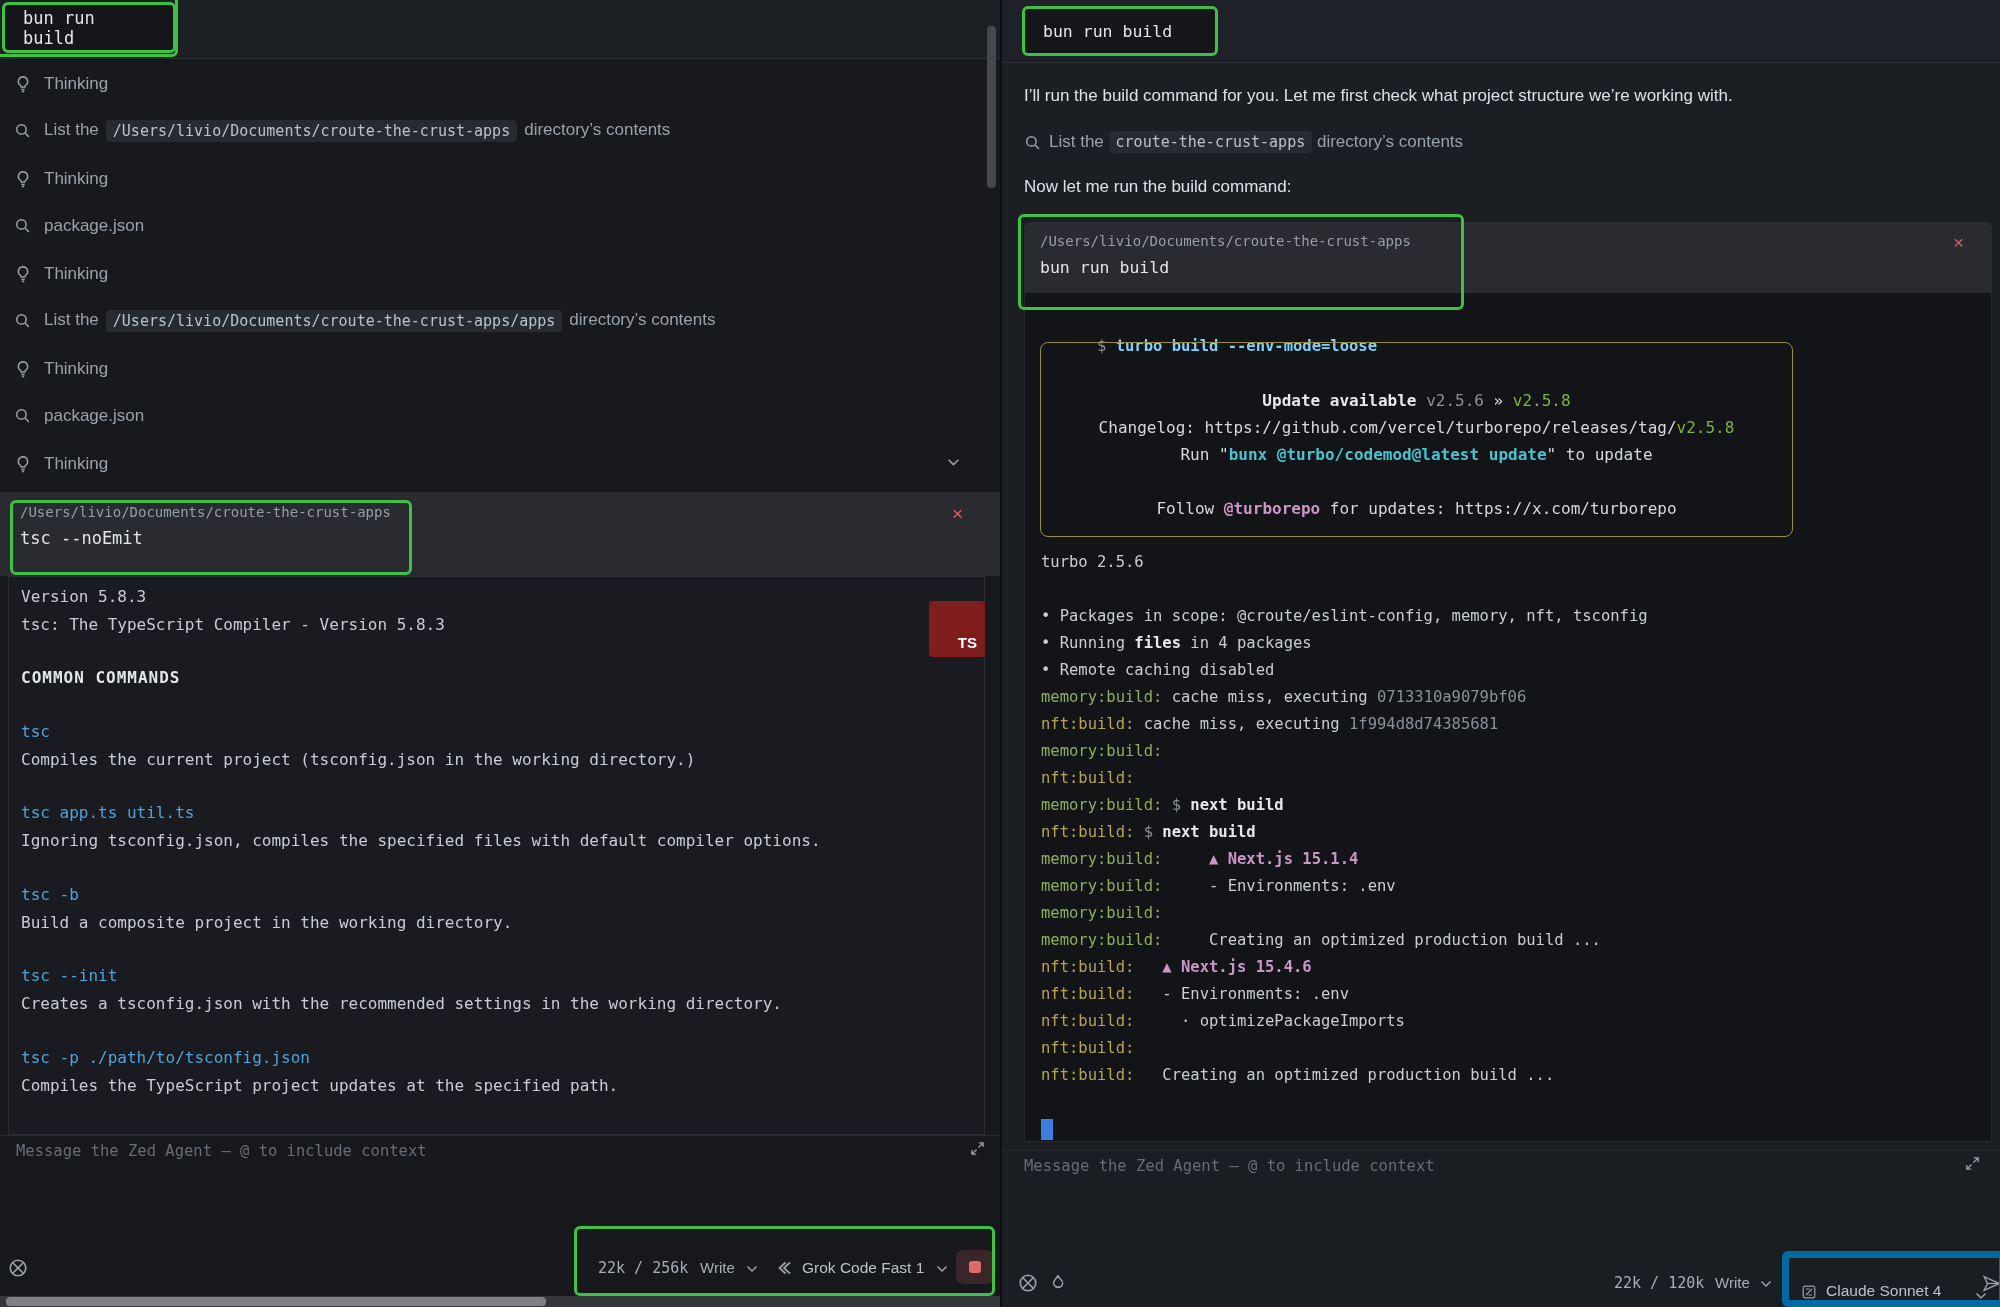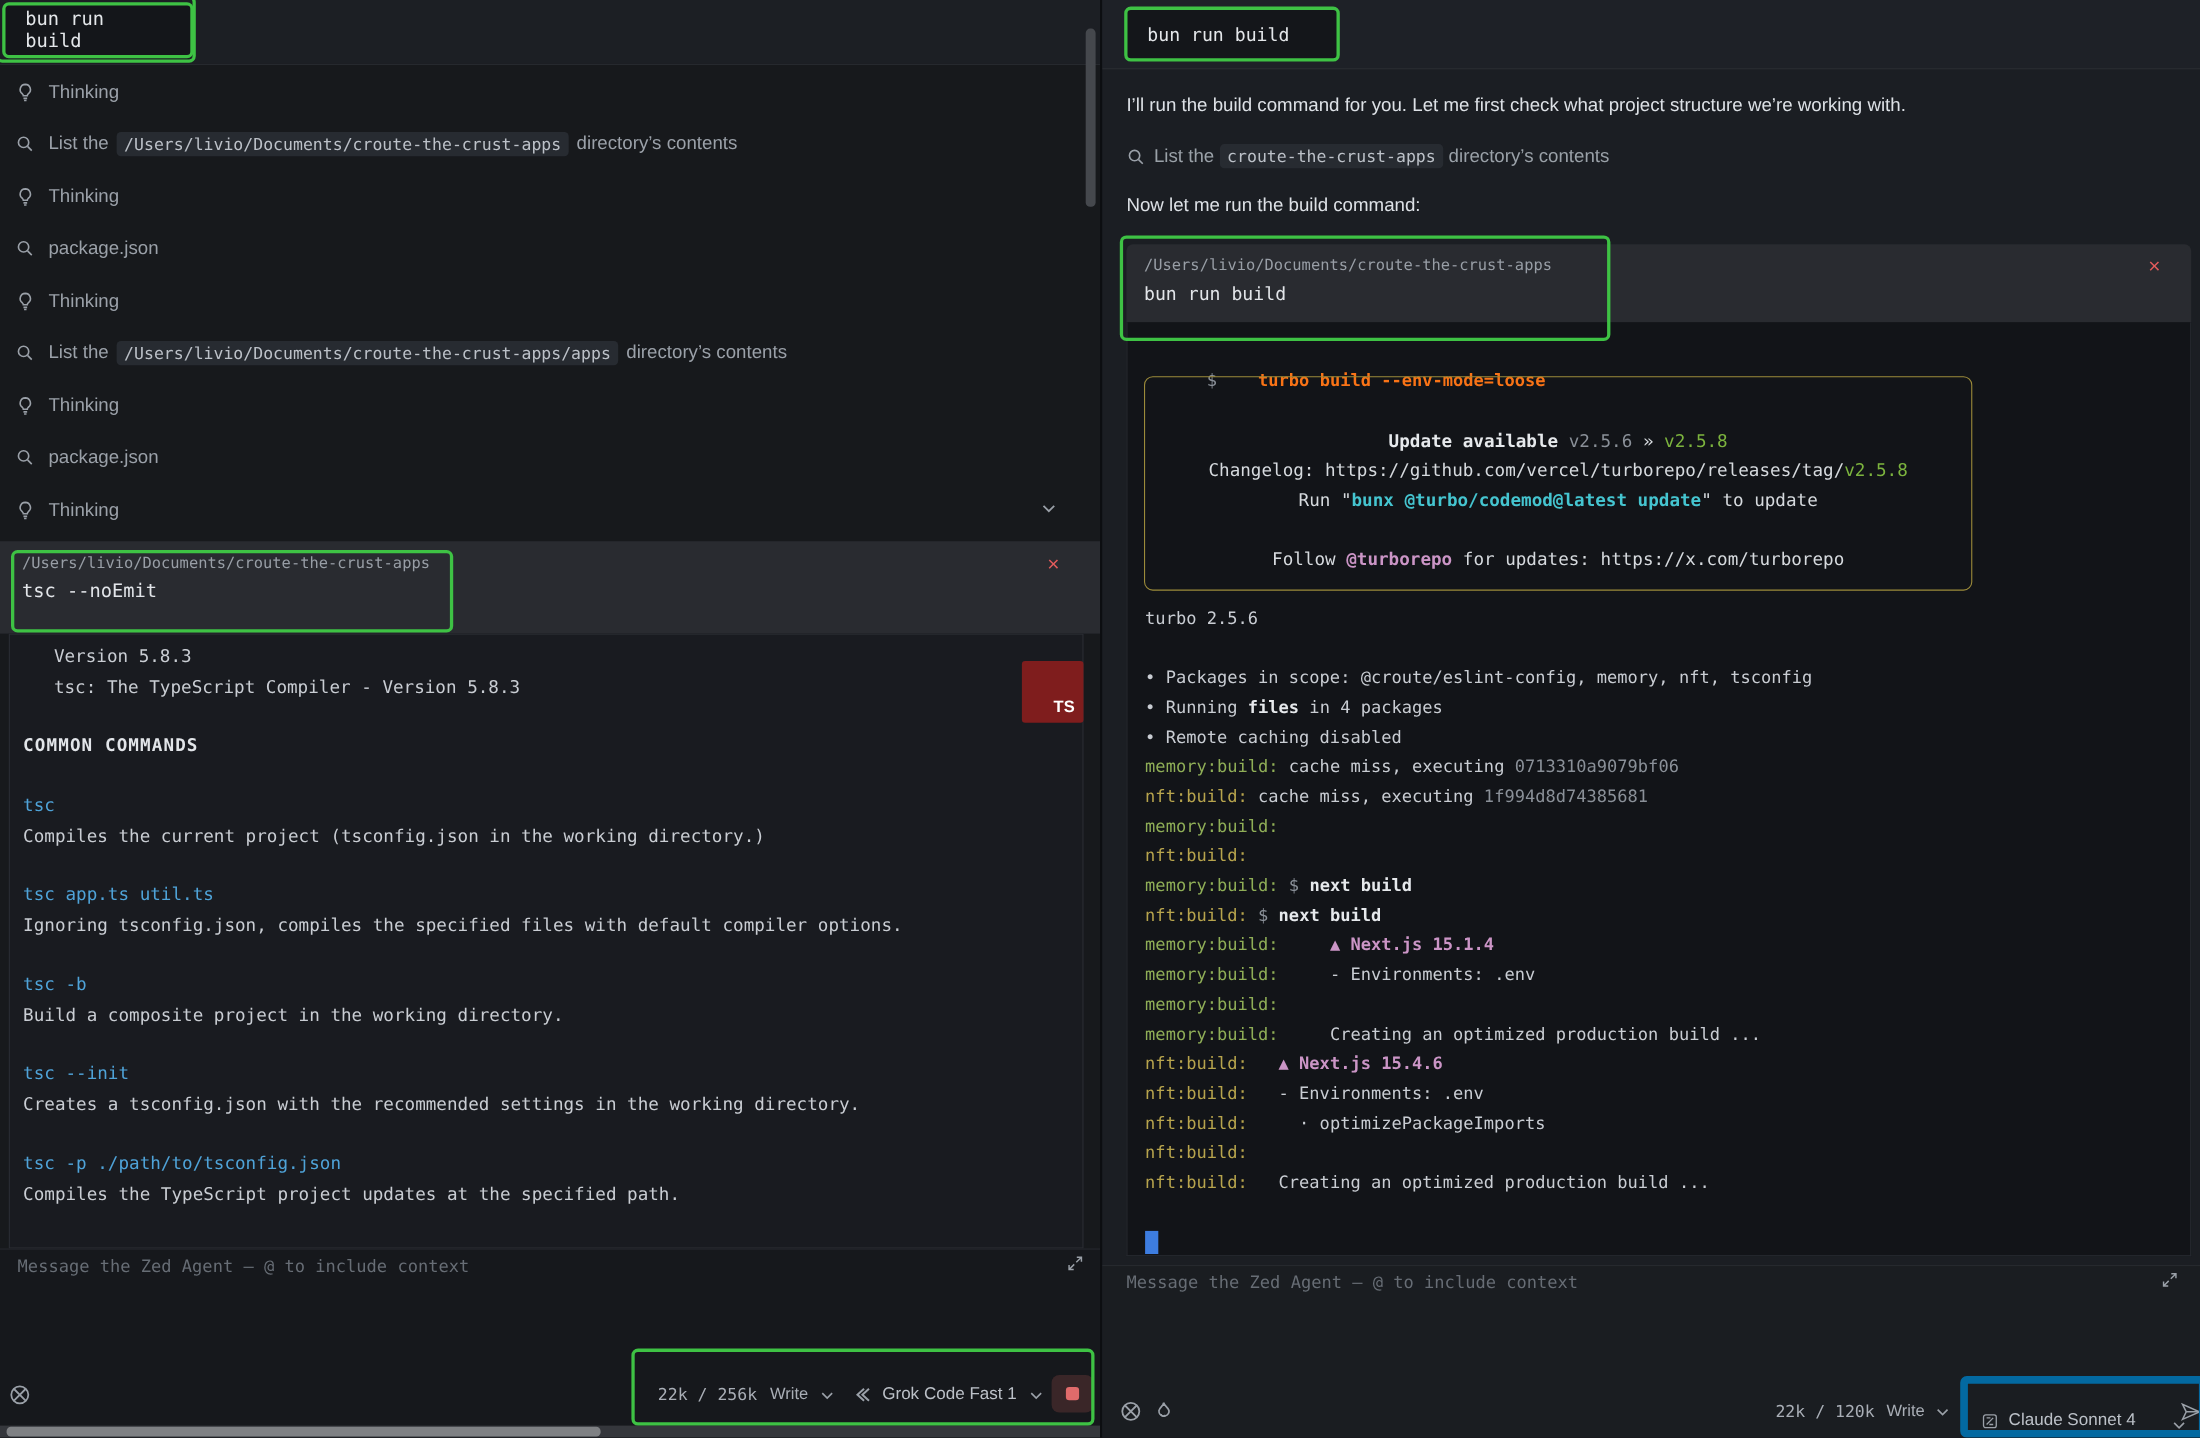--- a/index.html
+++ b/index.html
@@ -29,21 +29,21 @@
   .step { position:relative; height:47.5px; display:flex; align-items:center; padding-left:14px; color:#9ba1a9; font-size:17px; }
   .step .sicon { width:18px; height:18px; margin-right:12px; flex:none; }
   .step .stext { display:flex; align-items:flex-start; gap:7px; white-space:nowrap; }
   .step .chev { position:absolute; right:40px; top:18px; }
 
   #left-term-header { position:absolute; left:0; top:492px; width:1000px; height:84px; background:#292b30; }
   .term-path { position:absolute; left:20px; font-family:"DejaVu Sans Mono", monospace; font-size:14px; color:#989ea6; }
   .term-cmd  { position:absolute; left:20px; font-family:"DejaVu Sans Mono", monospace; font-size:17px; color:#e2e5e9; }
 
   #left-output { position:absolute; left:8px; top:576px; width:977px; height:559px; background:#191b20; border:1px solid #2a2d33; font-family:"DejaVu Sans Mono", monospace; font-size:16px; color:#c9cdd3; }
-  #left-output .oline { position:absolute; left:12px; height:28px; line-height:28px; white-space:pre;margin-left:28px; }
+  #left-output .oline { position:absolute; left:12px; height:28px; line-height:28px; white-space:pre; }
   #ts-badge { position:absolute; left:920px; top:24px; width:56px; height:56px; background:#7f1d1d; border-radius:3px; }
   #ts-badge span { position:absolute; right:8px; bottom:6px; color:#fff; font-weight:bold; font-size:15px; font-family:"Liberation Sans", sans-serif; }
   #left-heading { position:absolute; left:12px; top:87px; height:28px; line-height:28px; font-weight:bold; color:#e2e5e9; letter-spacing:1px; }
   .cmd-group { position:absolute; left:12px; }
   .cmd-group .c { height:28px; line-height:28px; color:#4fa3d8; white-space:pre; }
   .cmd-group .d { height:28px; line-height:28px; color:#c9cdd3; white-space:pre; }
 
   .input-area-l { position:absolute; left:0; top:1135px; width:1000px; height:172px; background:#16181c; border-top:1px solid #26292e; }
   .placeholder { position:absolute; font-family:"DejaVu Sans Mono", monospace; font-size:15.5px; color:#676d75; }
   .statusbar-text { color:#a9aeb6; font-size:15px; }
@@ -58,21 +58,21 @@
   
   .band-r { position:absolute; left:0; top:0; width:100%; height:62px; background:#1e2127; }
   #right-user-box { left:20px; top:6px; width:196px; height:50px; font-size:16.5px; }
   .rtext { position:absolute; left:22px; color:#dde1e6; font-size:17px; white-space:nowrap; }
   .rsearch { position:absolute; left:22px; display:flex; align-items:center; gap:8px; color:#9aa1a8; font-size:17px; white-space:nowrap; }
 
   #right-term-header { position:absolute; left:22px; top:222px; width:968px; height:71px; background:#292b30; border-radius:6px 6px 0 0; }
   #right-output { position:absolute; left:22px; top:293px; width:968px; height:849px; background:#121418; border:1px solid #26292f; border-top:none; font-family:"DejaVu Sans Mono", monospace; font-size:15.5px; color:#c9cdd3; }
   #shell-line { position:absolute; left:16px; top:13px; height:27px; line-height:27px; white-space:pre; }
   #shell-line .p { color:#8a9098; }
-  #shell-line .c { font-weight:bold; color:#f97316;margin-left:28px; }
+  #shell-line .c { font-weight:bold; color:#7dd3fc; }
 
   #update-box { position:absolute; left:15px; top:49px; width:753px; height:195px; border:1.5px solid #9c8b3a; border-radius:8px; }
   #update-lines { position:absolute; left:0; top:44px; width:100%; }
   #update-lines .uline { height:27px; line-height:27px; text-align:center; font-size:16px; color:#d6dade; white-space:pre; }
 
   #right-stream { position:absolute; left:16px; top:256px; }
   .sline { height:27px; line-height:27px; white-space:pre; }
   .lbl-memory { color:#8fae57; }
   .lbl-nft { color:#b7a44d; }
   .c-dim { color:#8a9098; }

